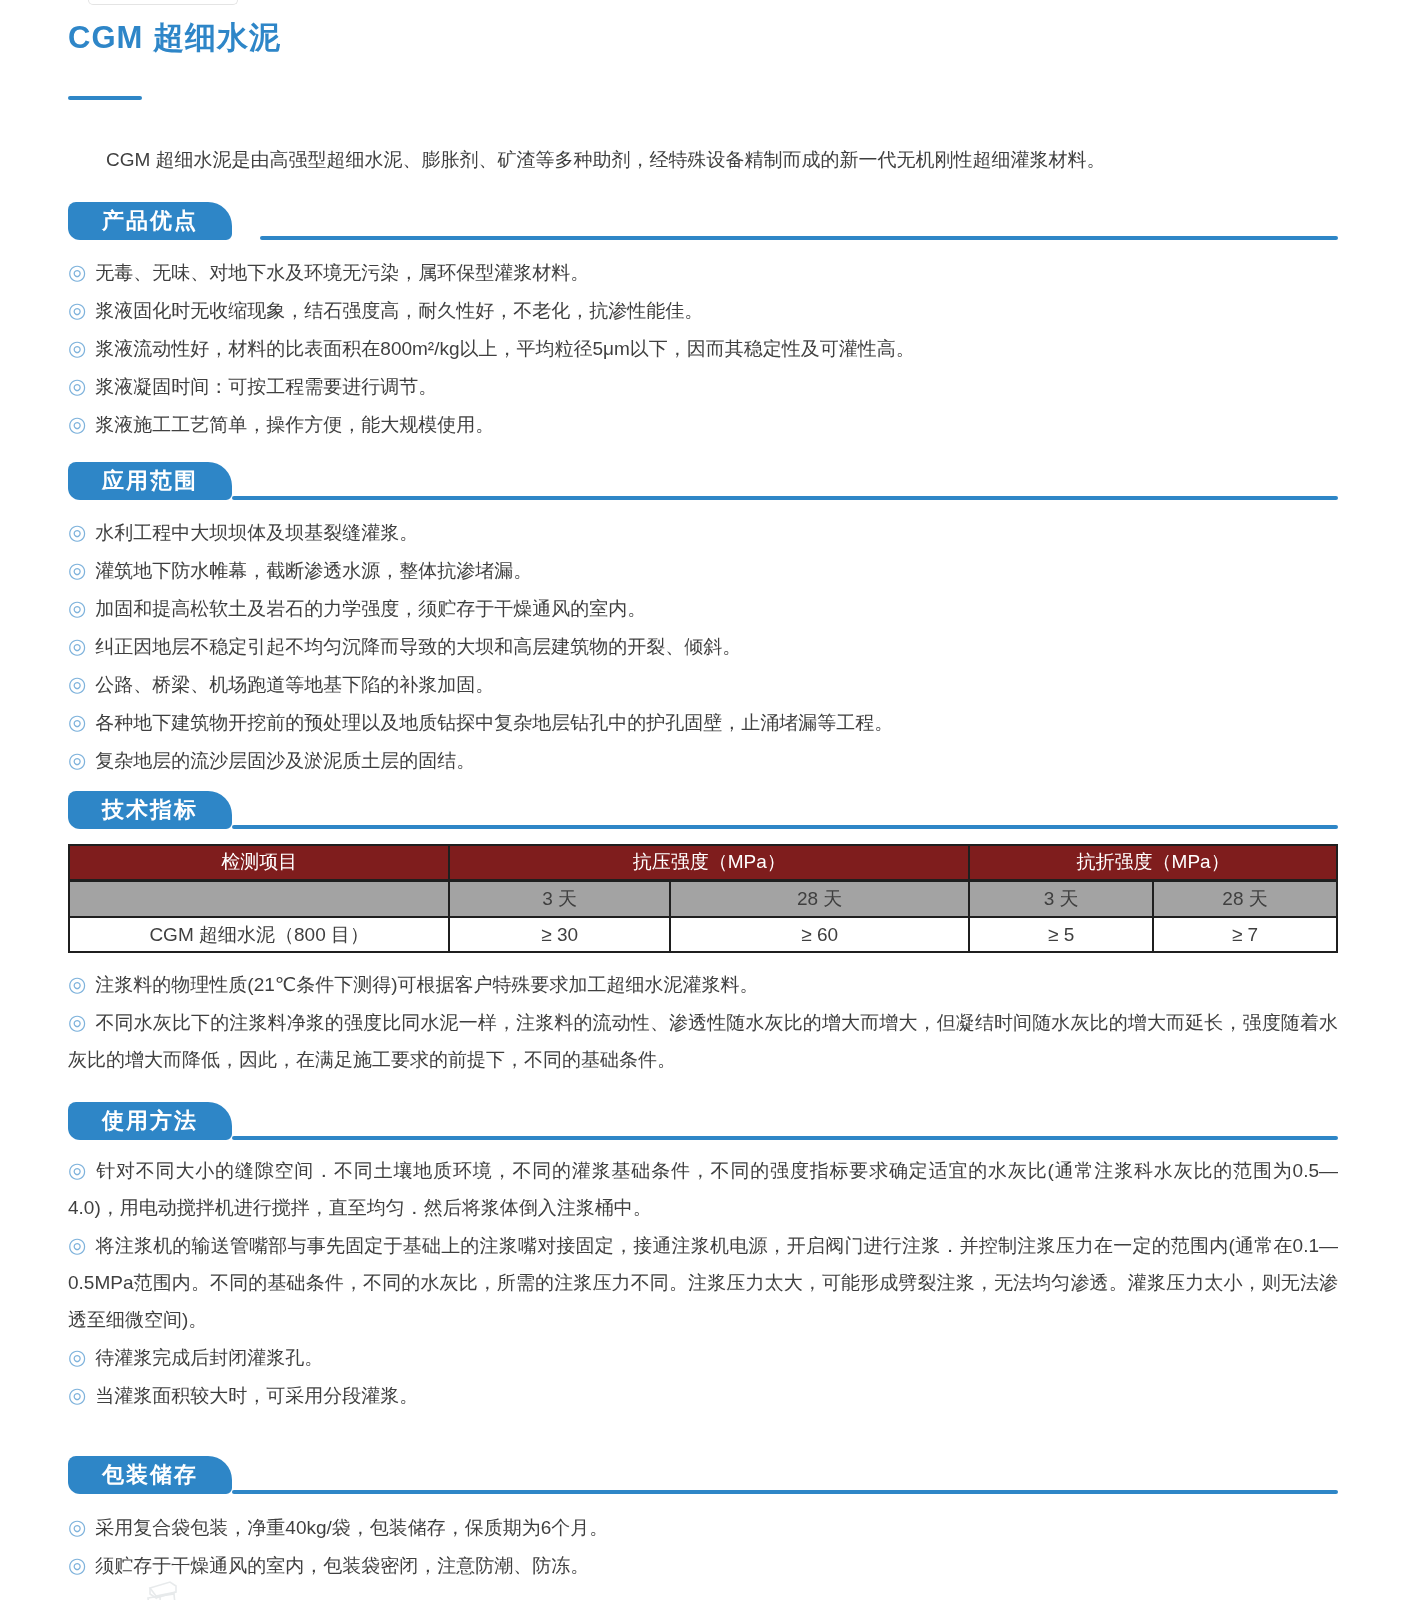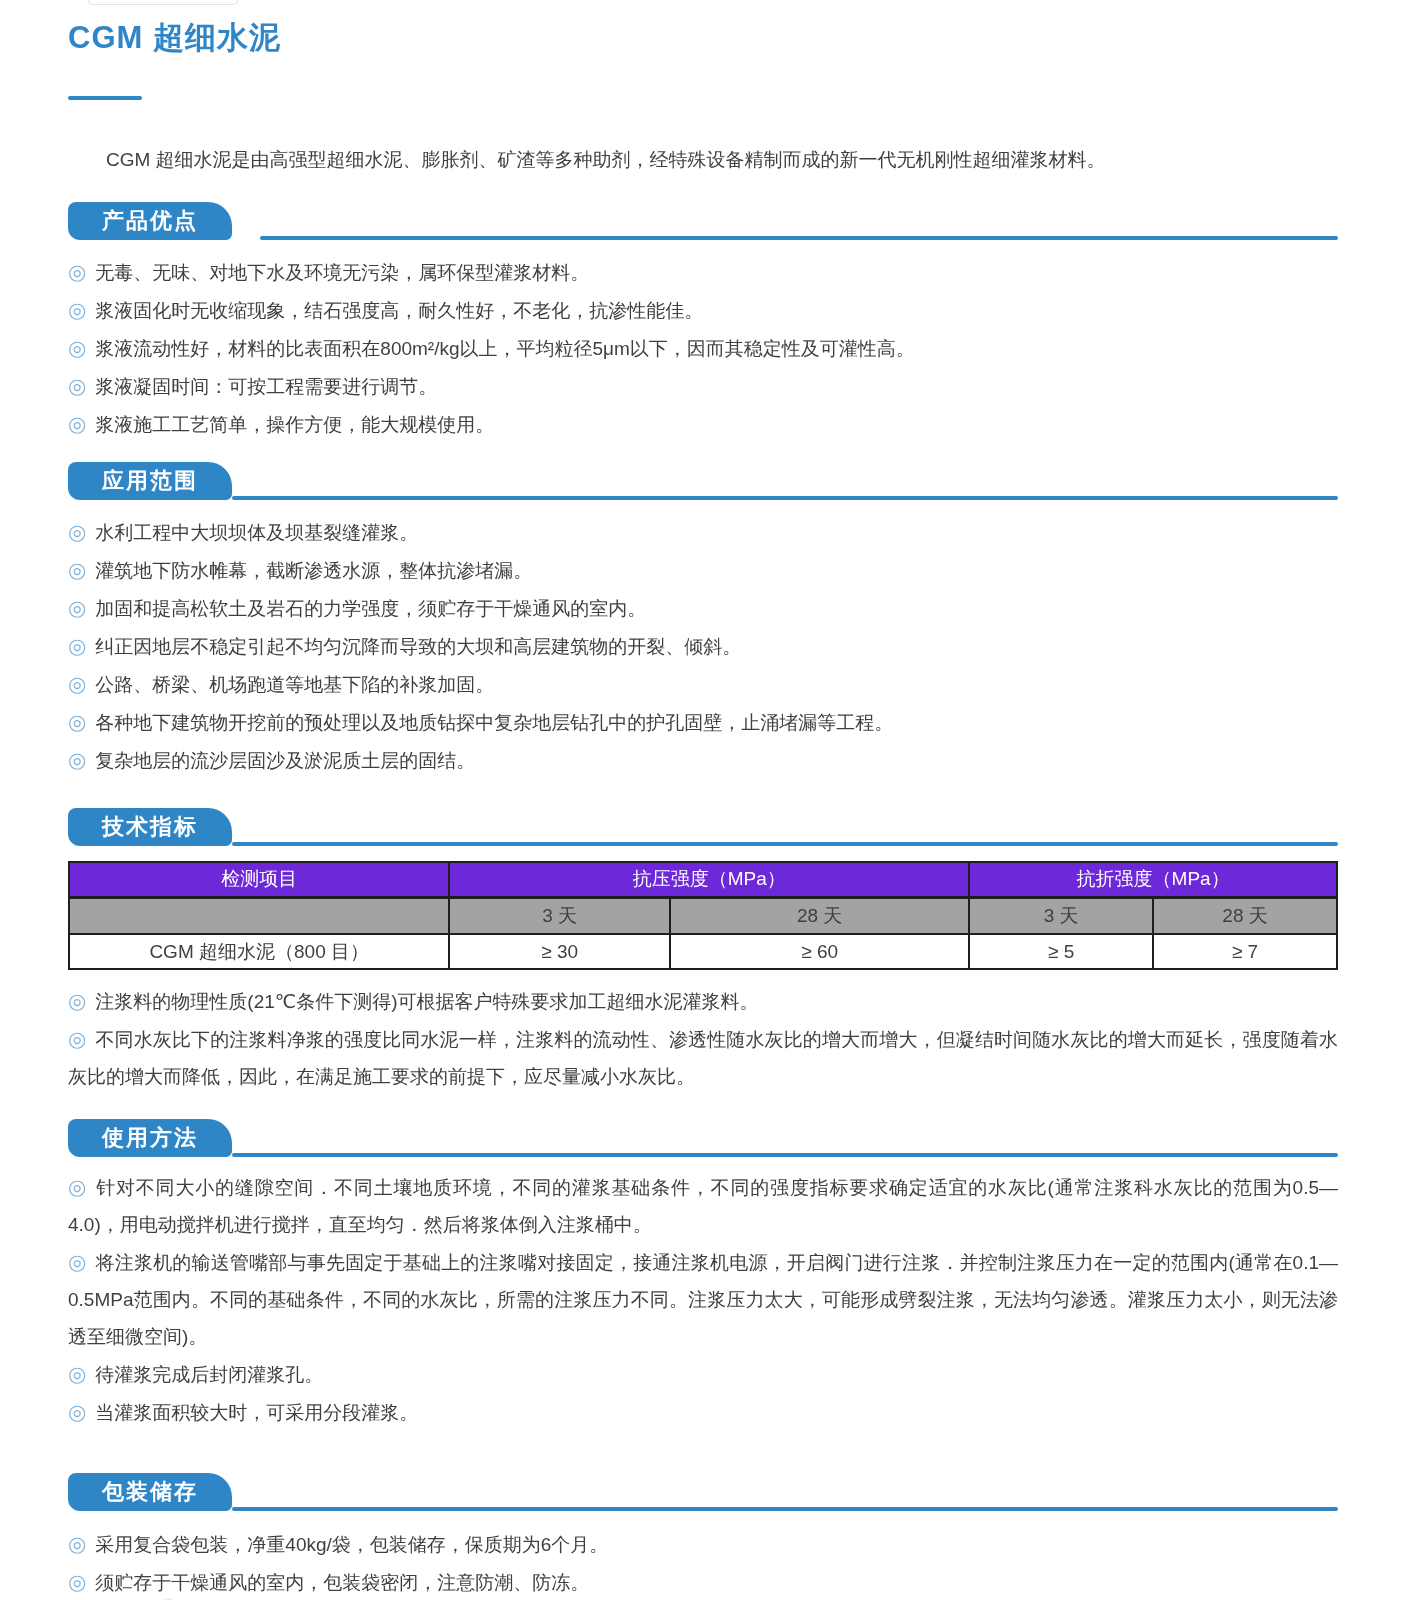--- a/index.html
+++ b/index.html
@@ -37,21 +37,21 @@
   p.intro {
     margin: 45px 0 0 0;
     font-size: 19px; line-height: 29px;
     text-indent: 2em;
     color: #3F3F3F;
   }
 
   .sec-head { display: flex; align-items: flex-end; }
   .sec-head.s1 { margin-top: 28px; gap: 28px; }
   .sec-head.s2 { margin-top: 19px; }
-  .sec-head.s3 { margin-top: 29px; text-align: center; }
+  .sec-head.s3 { margin-top: 12px; text-align: center; }
   .sec-head.s4 { margin-top: 24px; }
   .sec-head.s5 { margin-top: 42px; }
   .banner {
     background: #2E86C7;
     color: #ffffff;
     font-size: 22px; font-weight: bold;
     letter-spacing: 2px;
     line-height: 24px;
     padding: 7px 34px;
     border-radius: 8px 24px 6px 12px;
@@ -87,21 +87,21 @@
     border-collapse: collapse;
     table-layout: fixed;
   }
   table.spec td {
     border: 2px solid #1F1F1F;
     text-align: center;
     font-size: 19px;
     padding: 0;
   }
   tr.thead td {
-    background: #6d28d9;
+    background: #7f1d1d;
     color: #ffffff;
     height: 35px;
     border-bottom-width: 3px;
   }
   tr.tsub td {
     background: #a3a3a3;
     height: 37px;
   }
   tr.tdata td {
     background: #ffffff;
@@ -186,21 +186,21 @@
       <td>≥ 30</td>
       <td>≥ 60</td>
       <td>≥ 5</td>
       <td>≥ 7</td>
     </tr>
   </tbody>
     </table>
 
   <div class="bullets tight">
     <p class="bullet"><span class="ring">◎</span><span>注浆料的物理性质(21℃条件下测得)可根据客户特殊要求加工超细水泥灌浆料。</span></p>
-    <p class="bullet"><span class="ring">◎</span><span>不同水灰比下的注浆料净浆的强度比同水泥一样，注浆料的流动性、渗透性随水灰比的增大而增大，但凝结时间随水灰比的增大而延长，强度随着水灰比的增大而降低，因此，在满足施工要求的前提下，应尽量减小水灰比。</span></p>
+    <p class="bullet"><span class="ring">◎</span><span>不同水灰比下的注浆料净浆的强度比同水泥一样，注浆料的流动性、渗透性随水灰比的增大而增大，但凝结时间随水灰比的增大而延长，强度随着水灰比的增大而降低，因此，在满足施工要求的前提下，不同的基础条件。</span></p>
   </div>
 
   
   <div class="sec-head s4">
     <div class="banner">使用方法</div>
     <div class="hline"></div>
   </div>
   <div class="bullets usage">
     <p class="bullet"><span class="ring">◎</span><span>针对不同大小的缝隙空间．不同土壤地质环境，不同的灌浆基础条件，不同的强度指标要求确定适宜的水灰比(通常注浆科水灰比的范围为0.5—4.0)，用电动搅拌机进行搅拌，直至均匀．然后将浆体倒入注浆桶中。</span></p>
     <p class="bullet"><span class="ring">◎</span><span>将注浆机的输送管嘴部与事先固定于基础上的注浆嘴对接固定，接通注浆机电源，开启阀门进行注浆．并控制注浆压力在一定的范围内(通常在0.1—0.5MPa范围内。不同的基础条件，不同的水灰比，所需的注浆压力不同。注浆压力太大，可能形成劈裂注浆，无法均匀渗透。灌浆压力太小，则无法渗透至细微空间)。</span></p>

